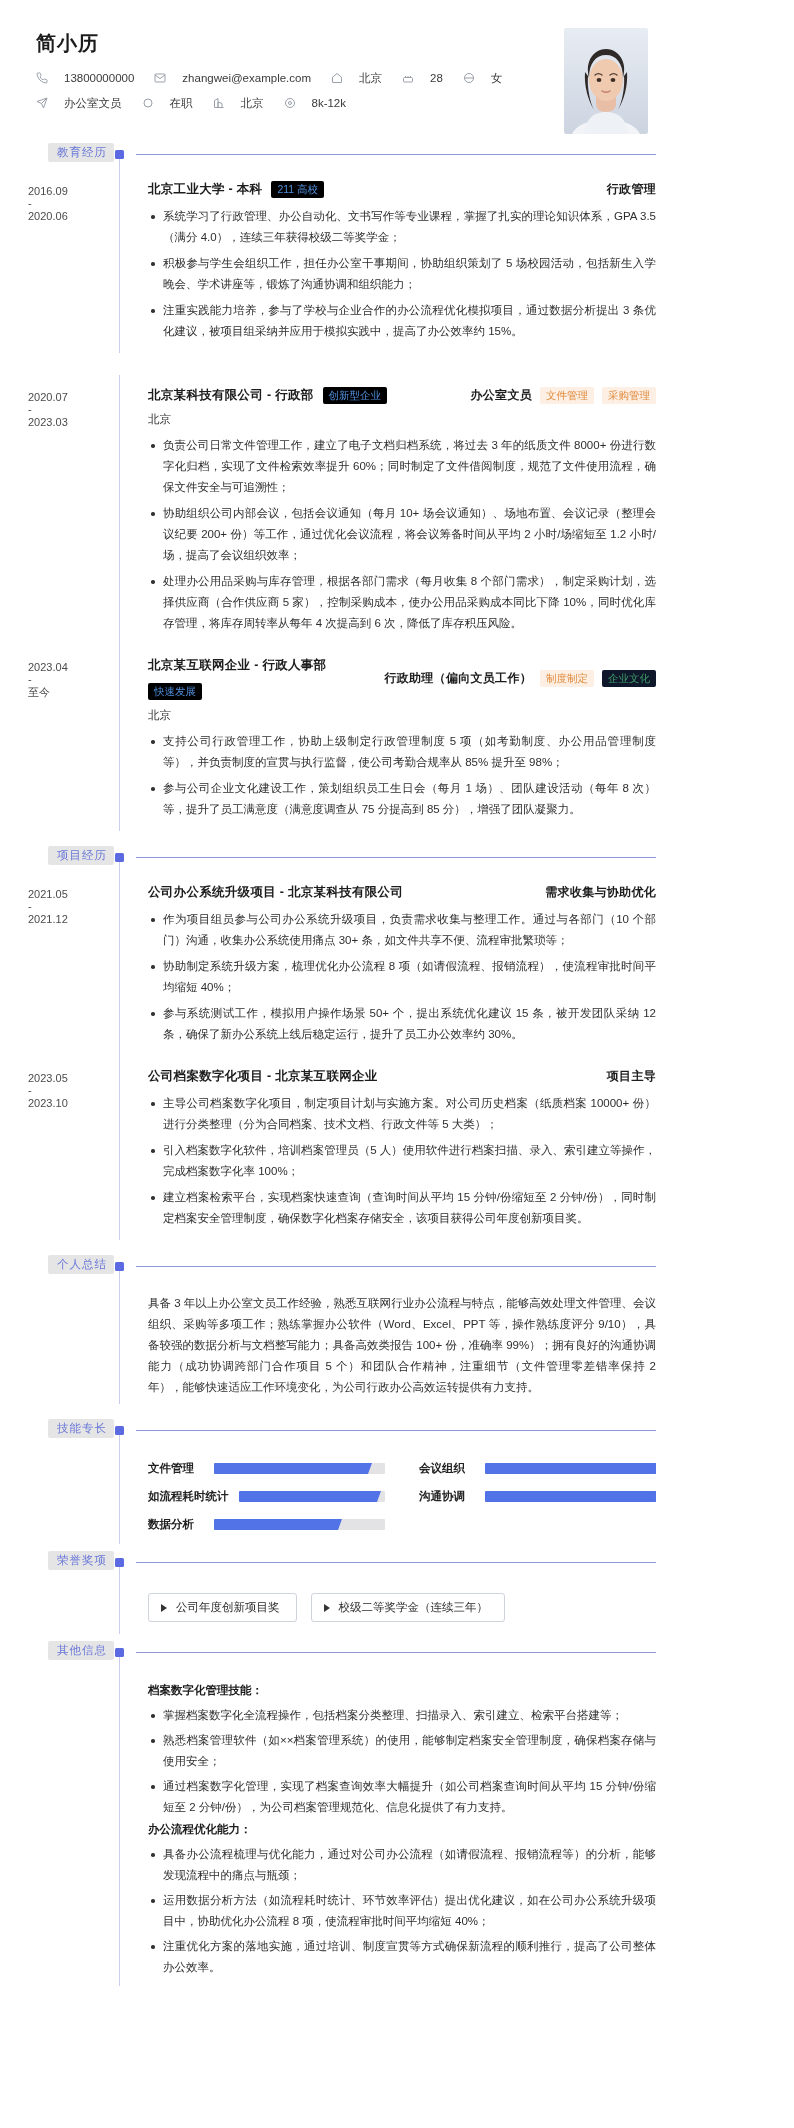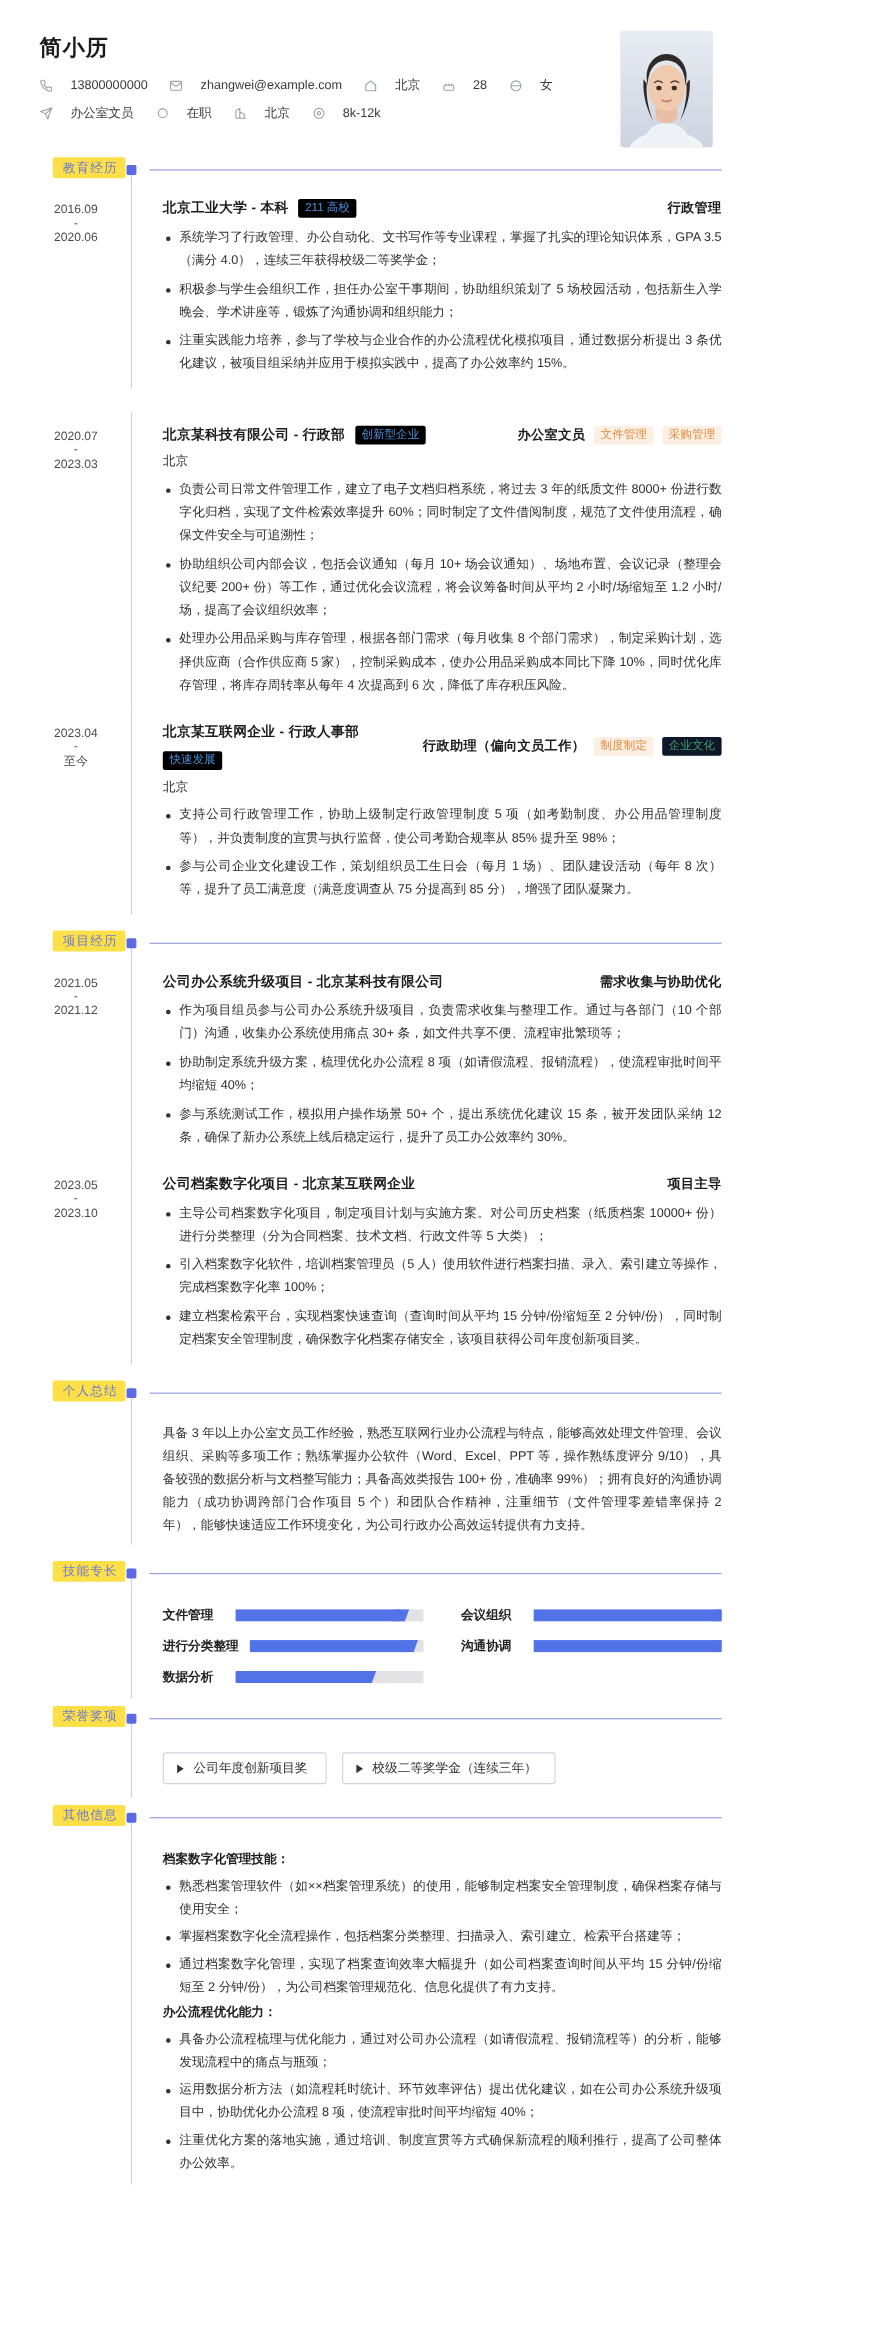--- a/index.html
+++ b/index.html
@@ -70,21 +70,21 @@
     grid-template-columns: 86px 22px 1fr;
     column-gap: 0;
   }
   .sec-label-cell { position: relative; }
   .sec-label {
     font-size: 11.5px;
     color: #6a78d8;
     letter-spacing: 1px;
     text-align: right;
     padding-right: 10px;
-    background: #fde047;
+    background: #e5e5e5;
     display: inline-block;
     float: right;
     padding: 2px 7px 2px 9px;
     border-radius: 2px;
     position: relative;
     top: -7px;
   }
   .rail {
     position: relative;
     width: 22px;
@@ -113,21 +113,21 @@
     position: relative;
     top: -0.5px;
   }
 
   
   .entry {
     display: grid;
     grid-template-columns: 86px 22px 1fr;
   }
   .dates {
-    text-align: center;
+    text-align: left;
     font-size: 11px;
     color: #4b4b4b;
     line-height: 16px;
     padding-top: 14px;
     padding-right: 4px;
   }
   .dates .dash { display: block; line-height: 9px; }
   .entry-rail { position: relative; }
   .entry-rail .rail-line {
     position: absolute; left: 5px; top: 0; bottom: 0; width: 1px; background: #c9cdf0;
@@ -619,21 +619,21 @@
               <span class="fill" style="width: 88%;"></span>
             </span>
         </div>
         <div class="skill">
           <span class="skill-name">会议组织</span>
           <span class="bar">
               <span class="fill" style="width: 100%;"></span>
             </span>
         </div>
         <div class="skill">
-          <span class="skill-name">进行分类整理</span>
+          <span class="skill-name">如流程耗时统计</span>
           <span class="bar">
               <span class="fill" style="width: 92%;"></span>
             </span>
         </div>
         <div class="skill">
           <span class="skill-name">沟通协调</span>
           <span class="bar">
               <span class="fill" style="width: 100%;"></span>
             </span>
         </div>
@@ -692,22 +692,22 @@
         </div>
     </div>
     <div class="entry">
       <div></div>
       <div class="entry-rail">
           <div class="rail-line"></div>
         </div>
       <div class="other-block">
         <div class="other-title">档案数字化管理技能：</div>
         <ul class="bullets">
+          <li>掌握档案数字化全流程操作，包括档案分类整理、扫描录入、索引建立、检索平台搭建等；</li>
           <li>熟悉档案管理软件（如××档案管理系统）的使用，能够制定档案安全管理制度，确保档案存储与使用安全；</li>
-          <li>掌握档案数字化全流程操作，包括档案分类整理、扫描录入、索引建立、检索平台搭建等；</li>
           <li>通过档案数字化管理，实现了档案查询效率大幅提升（如公司档案查询时间从平均 15 分钟/份缩短至 2 分钟/份），为公司档案管理规范化、信息化提供了有力支持。</li>
         </ul>
         <div class="other-title">办公流程优化能力：</div>
         <ul class="bullets">
           <li>具备办公流程梳理与优化能力，通过对公司办公流程（如请假流程、报销流程等）的分析，能够发现流程中的痛点与瓶颈；</li>
           <li>运用数据分析方法（如流程耗时统计、环节效率评估）提出优化建议，如在公司办公系统升级项目中，协助优化办公流程 8 项，使流程审批时间平均缩短 40%；</li>
           <li>注重优化方案的落地实施，通过培训、制度宣贯等方式确保新流程的顺利推行，提高了公司整体办公效率。</li>
         </ul>
       </div>
     </div>

